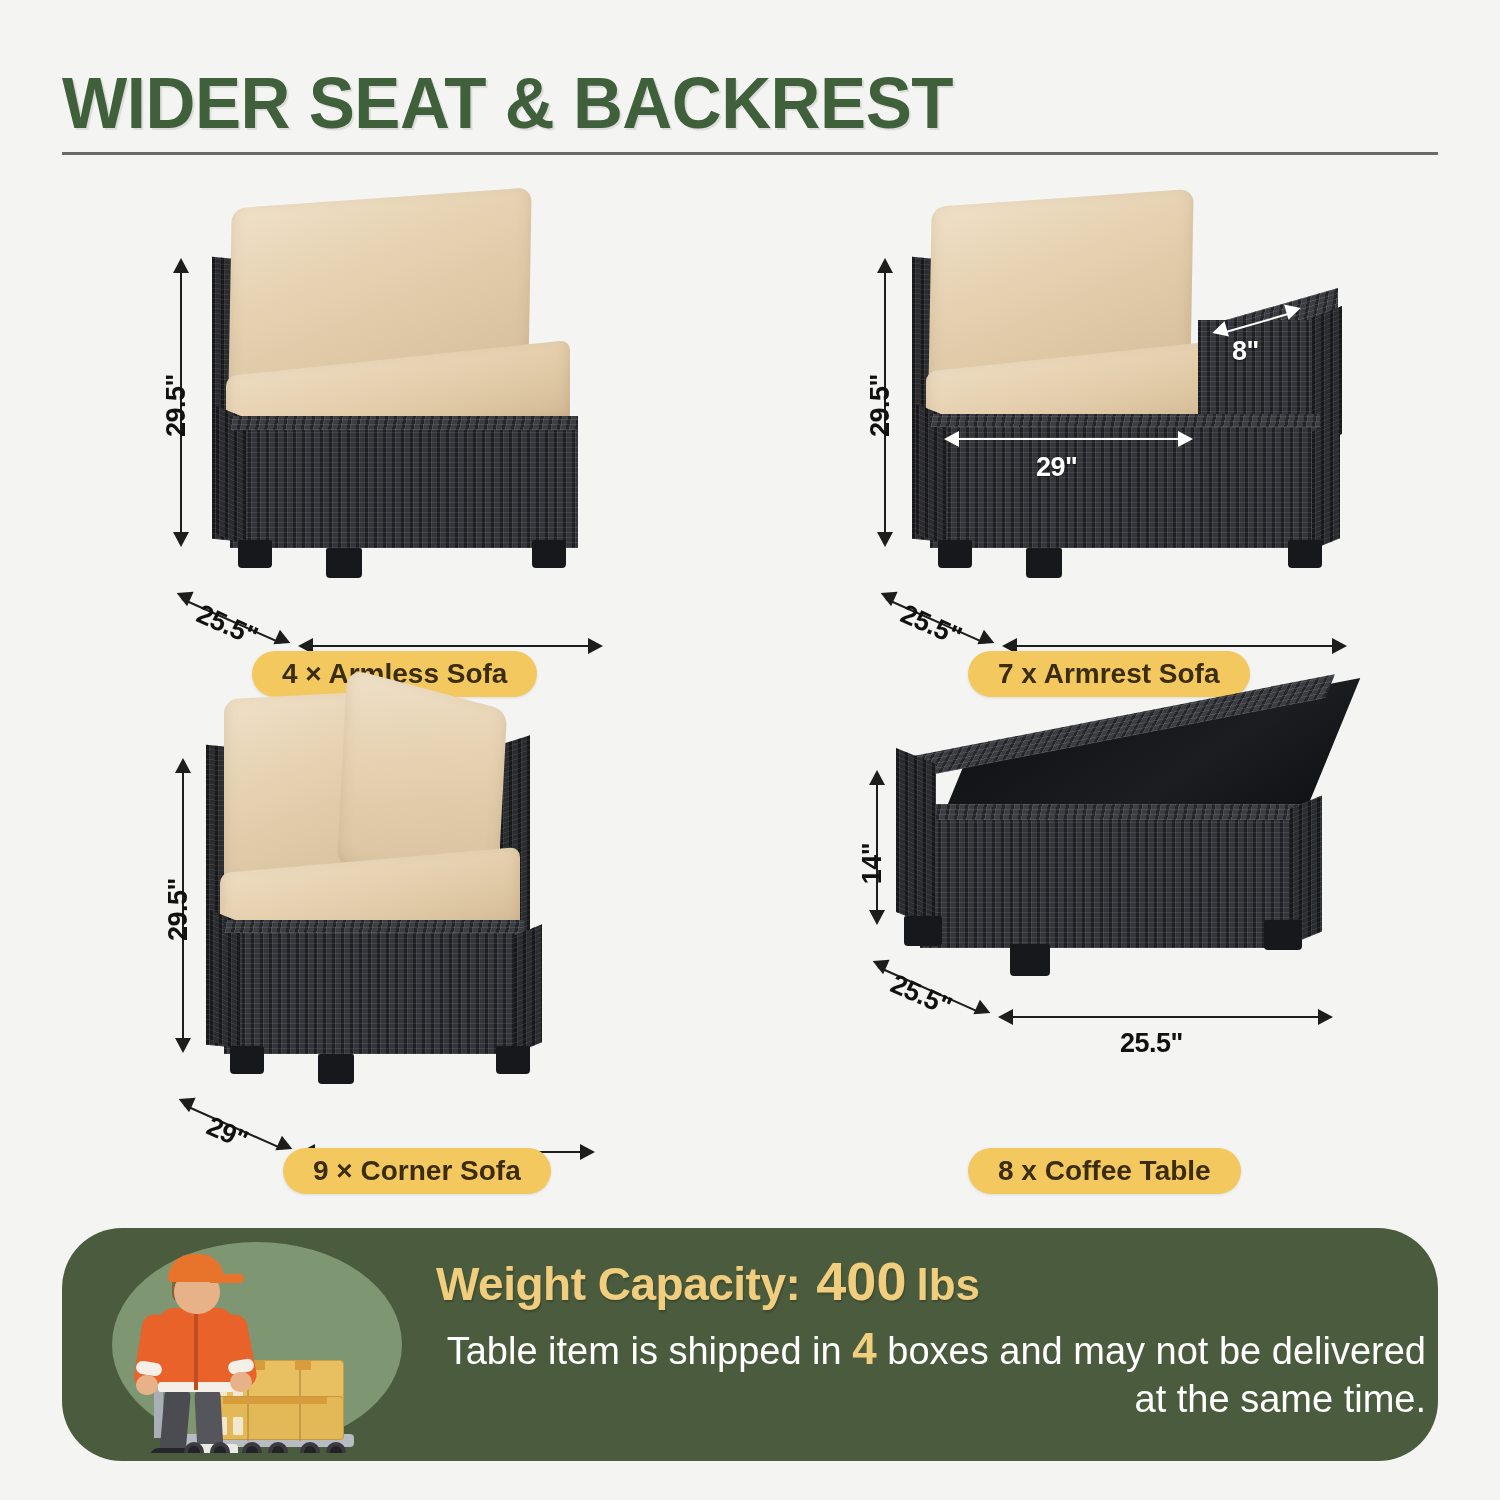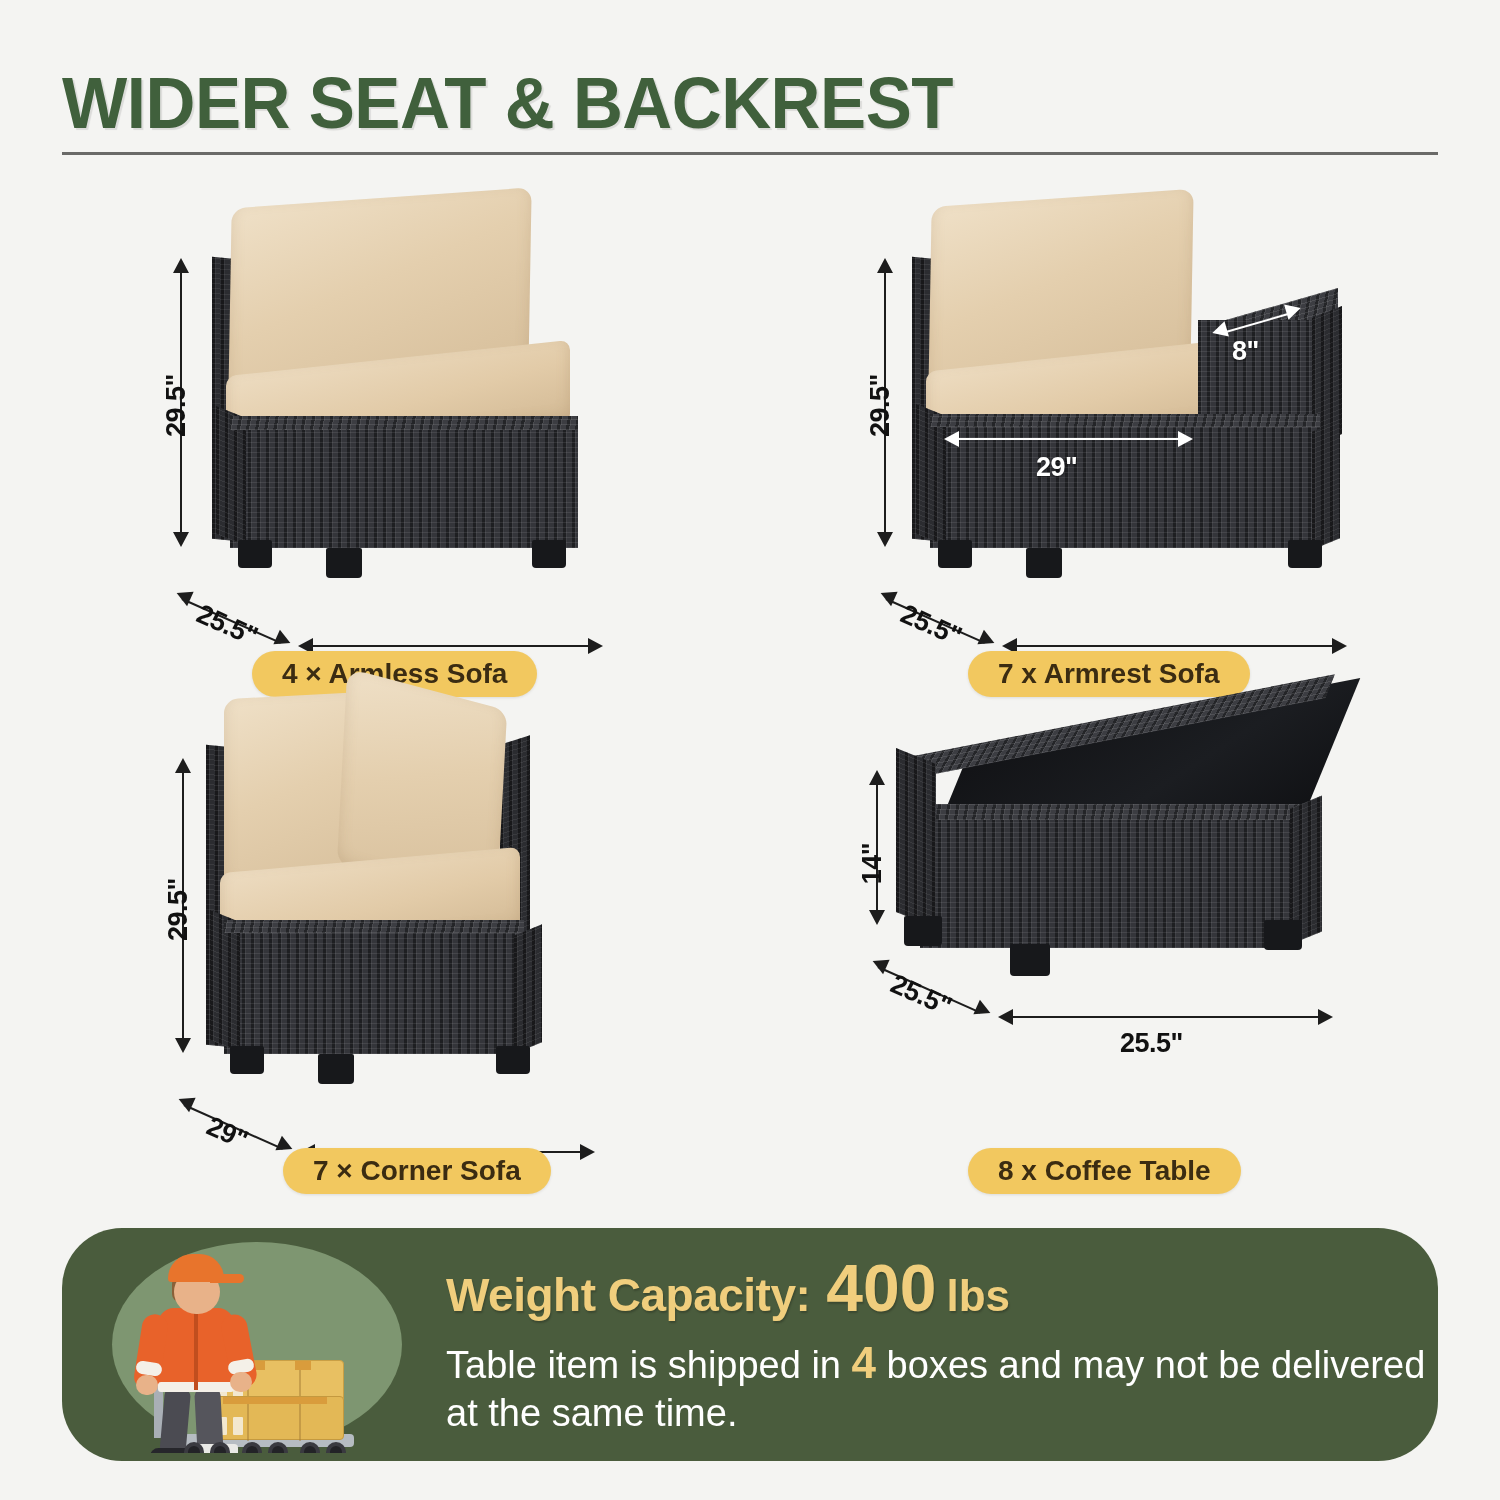--- a/index.html
+++ b/index.html
@@ -116,29 +116,29 @@
     background: #4A5C3D; border-radius: 60px;
   }
   #banner-illustration {
     position: absolute; left: 18px; top: 8px; width: 330px; height: 217px;
     overflow: hidden;
   }
   #illus-ellipse {
     position: absolute; left: 32px; top: 6px; width: 290px; height: 205px;
     background: #7E9671; border-radius: 50%;
   }
-  #banner-text { position: absolute; left: 384px; top: 16px; width: 990px; }
+  #banner-text { position: absolute; left: 374px; top: 16px; width: 990px; text-align: right; }
   #capacity-line {
     display: flex; align-items: baseline; gap: 0;
     font-size: 46px; font-weight: bold; color: #F0CE7D;
     text-shadow: 1px 2px 2px rgba(0,0,0,0.22);
     margin-top: 6px;
   }
   #capacity-label { letter-spacing: -0.5px; }
-  #capacity-value { font-size: 66px; font-weight: bold; margin: 0 10px 0 16px; }
+  #capacity-value { font-size: 54px; font-weight: bold; margin: 0 10px 0 16px; }
   #capacity-unit { font-size: 44px; font-weight: bold; }
   #shipping-text {
     margin-top: 10px; font-size: 38px; line-height: 1.22;
     color: #FFFFFF; font-weight: normal;
   }
   #shipping-text .hl { color: #F0CE7D; font-weight: bold; font-size: 44px; }
 
   
   .il { position: absolute; }
   #il-cap      { left: 88px;  top: 18px;  width: 56px; height: 28px; background: #E8742C; border-radius: 28px 28px 4px 4px; }
@@ -299,21 +299,21 @@
       <div class="arrow arrow-l" style="left:58px; top:414px; transform: rotate(24deg);"></div>
       <div class="arrow arrow-r" style="left:158px; top:458px; transform: rotate(24deg);"></div>
       <div class="dim-label diagonal" style="left:52px; top:438px; width:110px; text-align:center;">29"</div>
 
       <div class="dim-line-h" style="left:188px; top:471px; width:280px;"></div>
       <div class="arrow arrow-l" style="left:180px; top:464px;"></div>
       <div class="arrow arrow-r" style="left:460px; top:464px;"></div>
       <div class="dim-label" style="left:286px; top:483px;">29"</div>
     </div>
   </div>
-  <div class="pill" id="pill-corner">7 × Corner Sofa</div>
+  <div class="pill" id="pill-corner">9 × Corner Sofa</div>
 
   <div class="product-cell" id="cell-table">
     <div>
 
       <div class="furniture glass-top" style="left:98px; top:42px; width:392px; height:136px; transform: skewY(-11deg) skewX(-24deg);"></div>
 
       <div class="furniture wicker-top" style="left:70px; top:36px; width:420px; height:22px; transform: skewY(-11deg) skewX(-24deg);"></div>
 
       <div class="furniture wicker" style="left:80px; top:132px; width:380px; height:136px;"></div>
 

